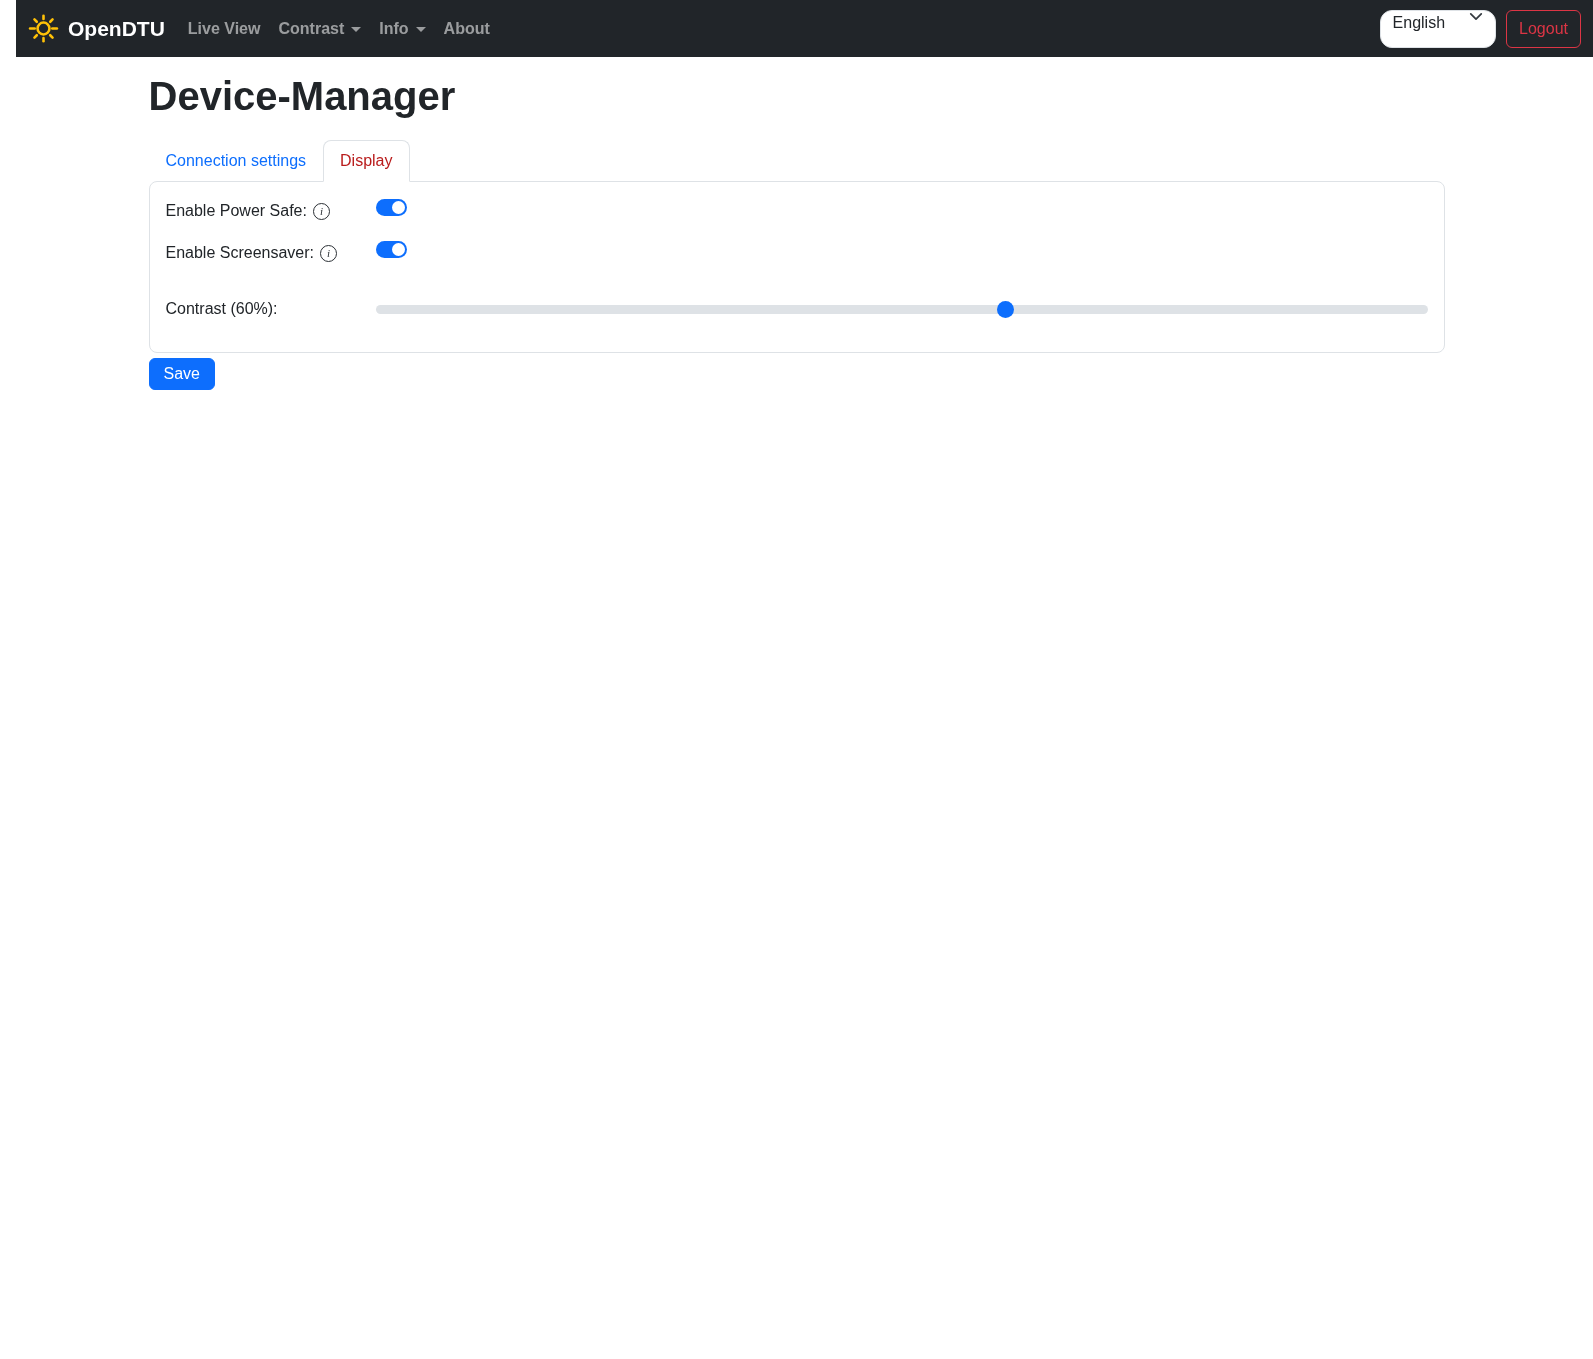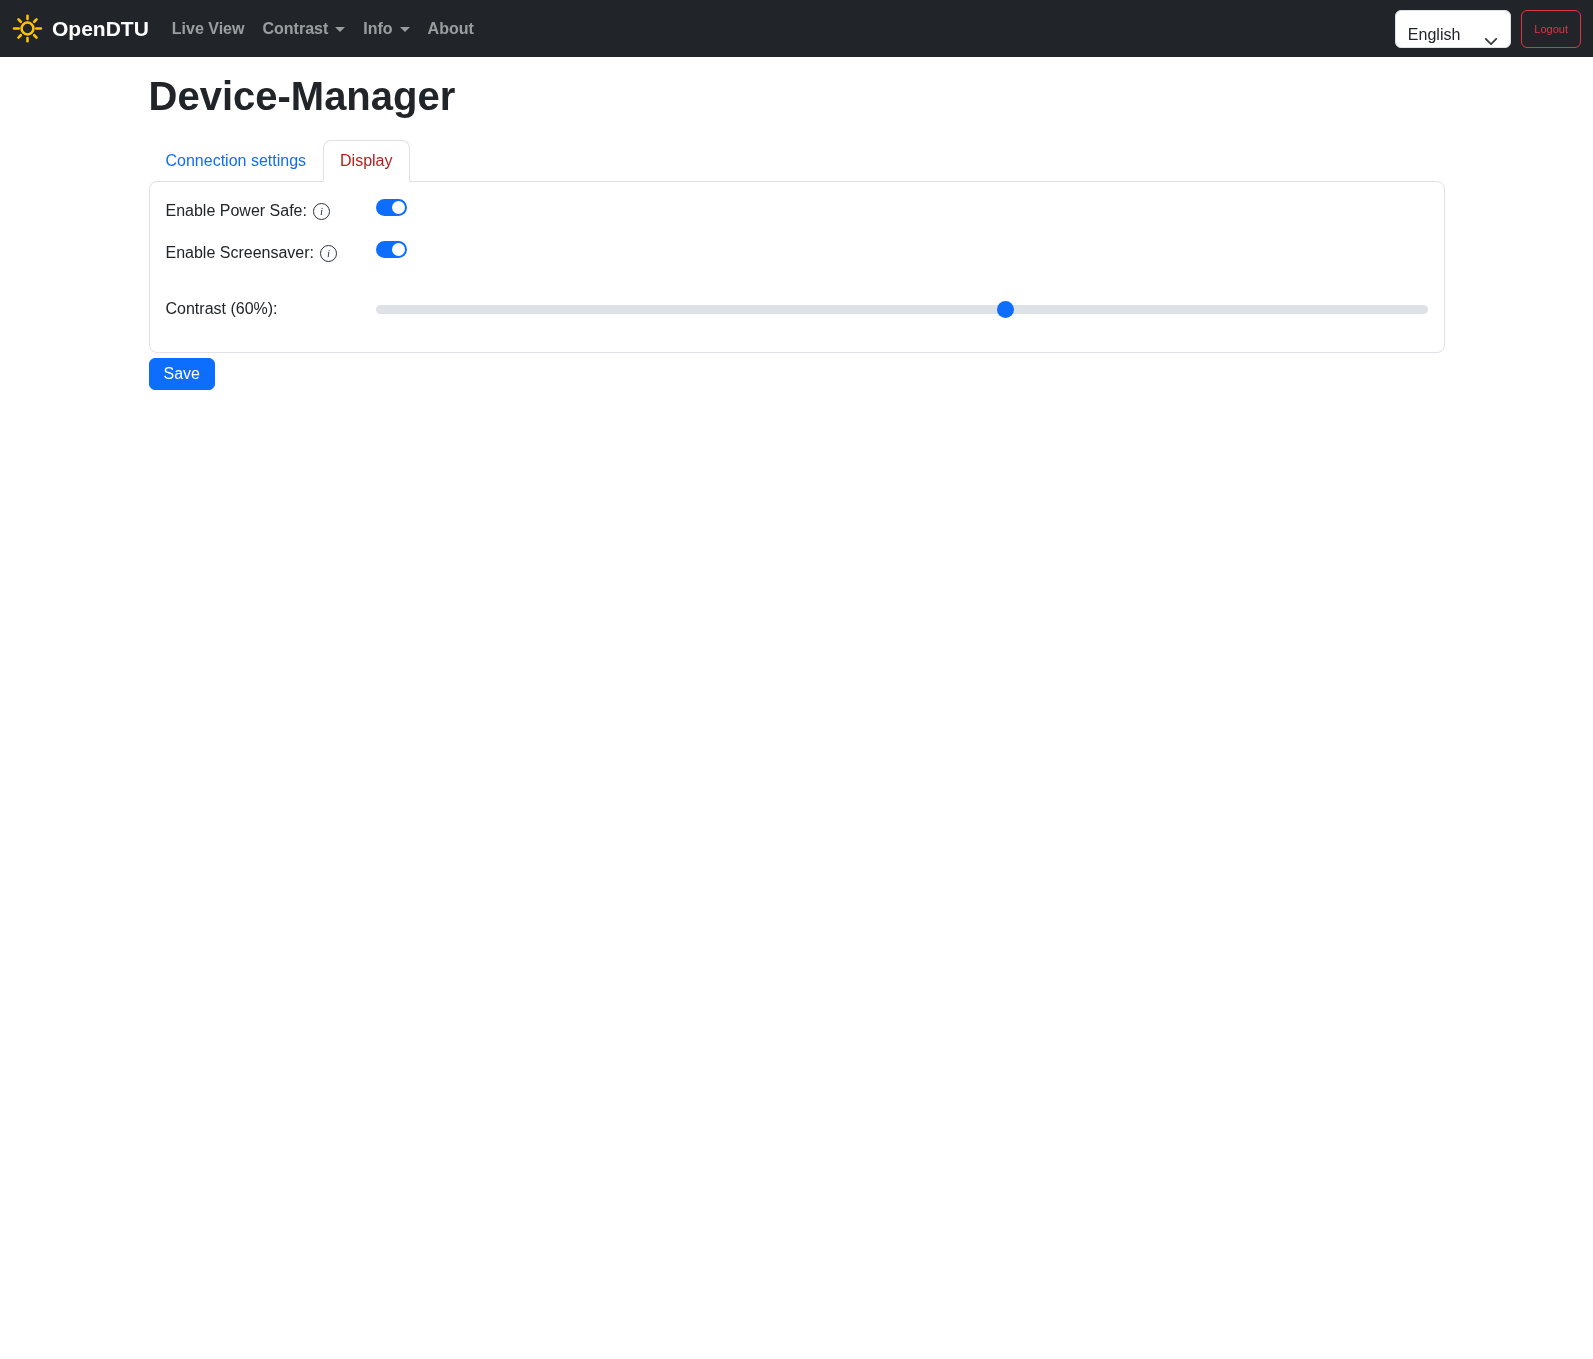--- a/index.html
+++ b/index.html
@@ -14,20 +14,21 @@
     line-height: 1.5;
   }
 
   
   .navbar {
     height: 57px;
     background: #212529;
     display: flex;
     align-items: center;
     padding: 0 12px;
+    margin-left: 16px;
   }
   .brand {
     display: flex;
     align-items: center;
     gap: 9px;
     color: #ffffff;
     font-size: 21px;
     font-weight: 600;
     text-decoration: none;
     margin-right: 14px;
@@ -51,37 +52,37 @@
     border-top: 5px solid;
     border-left: 5px solid transparent;
     border-right: 5px solid transparent;
     display: inline-block;
     margin-top: 2px;
   }
   .nav-right { display: flex; align-items: center; gap: 10px; }
   .lang-select {
     background: #ffffff;
     border: 1px solid #dee2e6;
-    border-radius: 6px;
+    border-radius: 12px;
     height: 38px;
     display: flex;
-    align-items: flex-end;
+    align-items: flex-start;
     gap: 24px;
     padding: 0 12px;
     color: #212529;
     cursor: pointer;
   }
   .logout-btn {
     background: transparent;
     border: 1px solid #dc3545;
     color: #dc3545;
     border-radius: 6px;
     height: 38px;
     padding: 5px 12px;
-    font-size: 11px;
+    font-size: 16px;
     font-family: inherit;
     cursor: pointer;
   }
 
   
   .container {
     width: 1320px;
     margin: 0 auto;
     padding: 0 12px;
   }

